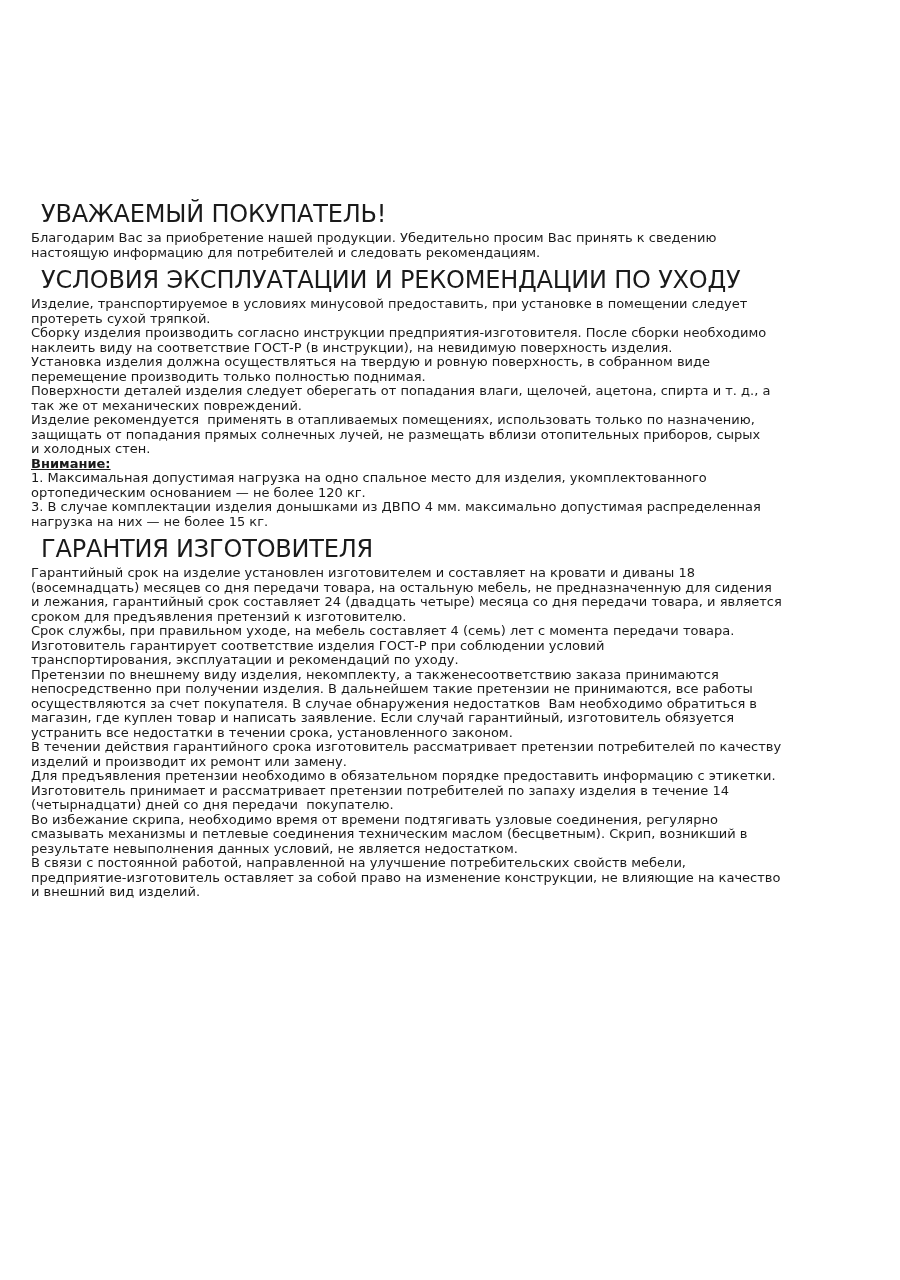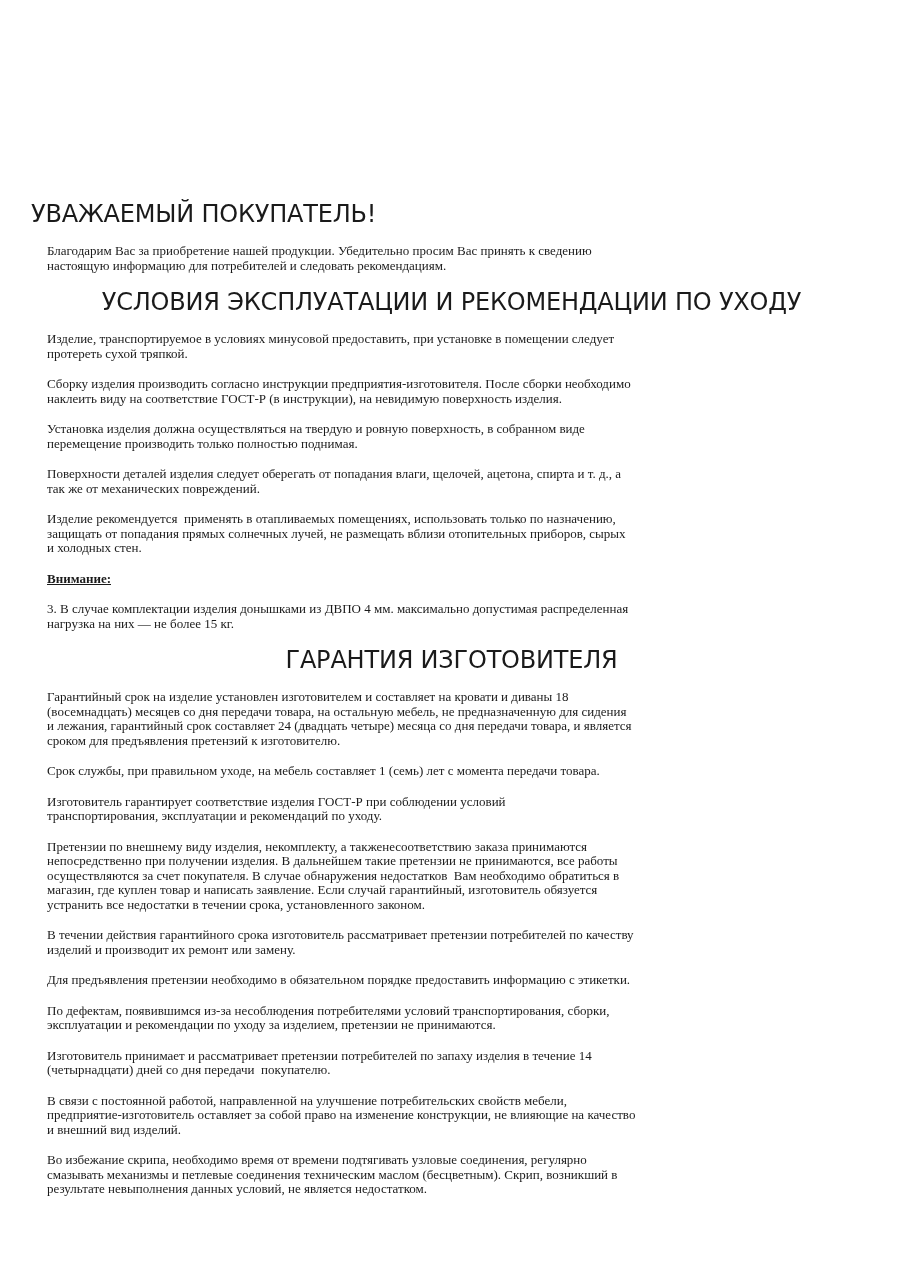--- a/index.html
+++ b/index.html
@@ -21,33 +21,31 @@
     padding: 201px 28px 0 31px;
     overflow: hidden;
     background: #ffffff;
   }
   .section { margin: 0; }
   .heading {
     font-size: 24px;
     line-height: 27px;
     font-weight: 400;
     letter-spacing: -0.2px;
-    margin: 0 0 3px 0;
+    margin: 0 0 3px 10px;
     white-space: pre-wrap;
   }
   .section + .section .heading {
     margin-top: 7px;
-    text-align: center;
   }
   .para {
     font-size: 13px;
     line-height: 14.5px;
-    margin: 16px;
+    margin: 0;
     white-space: pre-wrap;
-    font-family: Liberation Serif, serif;
   }
   .attention {
     font-weight: bold;
     text-decoration: underline;
   }
 </style>
 </head>
 <body>
 
 <div class="page">
@@ -65,49 +63,49 @@
     <p class="para">Сборку изделия производить согласно инструкции предприятия-изготовителя. После сборки необходимо
 наклеить виду на соответствие ГОСТ-Р (в инструкции), на невидимую поверхность изделия.</p>
     <p class="para">Установка изделия должна осуществляться на твердую и ровную поверхность, в собранном виде
 перемещение производить только полностью поднимая.</p>
     <p class="para">Поверхности деталей изделия следует оберегать от попадания влаги, щелочей, ацетона, спирта и т. д., а
 так же от механических повреждений.</p>
     <p class="para">Изделие рекомендуется  применять в отапливаемых помещениях, использовать только по назначению,
 защищать от попадания прямых солнечных лучей, не размещать вблизи отопительных приборов, сырых
 и холодных стен.</p>
     <p class="para attention">Внимание:</p>
+    <p class="para">1. Максимальная допустимая нагрузка на одно спальное место для изделия, укомплектованного
+ортопедическим основанием — не более 120 кг.</p>
     <p class="para">3. В случае комплектации изделия донышками из ДВПО 4 мм. максимально допустимая распределенная
 нагрузка на них — не более 15 кг.</p>
   </section>
 
   <section class="section">
     <h1 class="heading">ГАРАНТИЯ ИЗГОТОВИТЕЛЯ</h1>
     <p class="para">Гарантийный срок на изделие установлен изготовителем и составляет на кровати и диваны 18
 (восемнадцать) месяцев со дня передачи товара, на остальную мебель, не предназначенную для сидения
 и лежания, гарантийный срок составляет 24 (двадцать четыре) месяца со дня передачи товара, и является
 сроком для предъявления претензий к изготовителю.</p>
-    <p class="para">Срок службы, при правильном уходе, на мебель составляет 1 (семь) лет с момента передачи товара.</p>
+    <p class="para">Срок службы, при правильном уходе, на мебель составляет 4 (семь) лет с момента передачи товара.</p>
     <p class="para">Изготовитель гарантирует соответствие изделия ГОСТ-Р при соблюдении условий
 транспортирования, эксплуатации и рекомендаций по уходу.</p>
     <p class="para">Претензии по внешнему виду изделия, некомплекту, а такженесоответствию заказа принимаются
 непосредственно при получении изделия. В дальнейшем такие претензии не принимаются, все работы
 осуществляются за счет покупателя. В случае обнаружения недостатков  Вам необходимо обратиться в
 магазин, где куплен товар и написать заявление. Если случай гарантийный, изготовитель обязуется
 устранить все недостатки в течении срока, установленного законом.</p>
     <p class="para">В течении действия гарантийного срока изготовитель рассматривает претензии потребителей по качеству
 изделий и производит их ремонт или замену.</p>
     <p class="para">Для предъявления претензии необходимо в обязательном порядке предоставить информацию с этикетки.</p>
-    <p class="para">По дефектам, появившимся из-за несоблюдения потребителями условий транспортирования, сборки,
-эксплуатации и рекомендации по уходу за изделием, претензии не принимаются.</p>
     <p class="para">Изготовитель принимает и рассматривает претензии потребителей по запаху изделия в течение 14
 (четырнадцати) дней со дня передачи  покупателю.</p>
   </section>
 
   <section class="section">
+    <p class="para">Во избежание скрипа, необходимо время от времени подтягивать узловые соединения, регулярно
+смазывать механизмы и петлевые соединения техническим маслом (бесцветным). Скрип, возникший в
+результате невыполнения данных условий, не является недостатком.</p>
     <p class="para">В связи с постоянной работой, направленной на улучшение потребительских свойств мебели,
 предприятие-изготовитель оставляет за собой право на изменение конструкции, не влияющие на качество
 и внешний вид изделий.</p>
-    <p class="para">Во избежание скрипа, необходимо время от времени подтягивать узловые соединения, регулярно
-смазывать механизмы и петлевые соединения техническим маслом (бесцветным). Скрип, возникший в
-результате невыполнения данных условий, не является недостатком.</p>
   </section>
 
 </div>
 
 </body></html>

